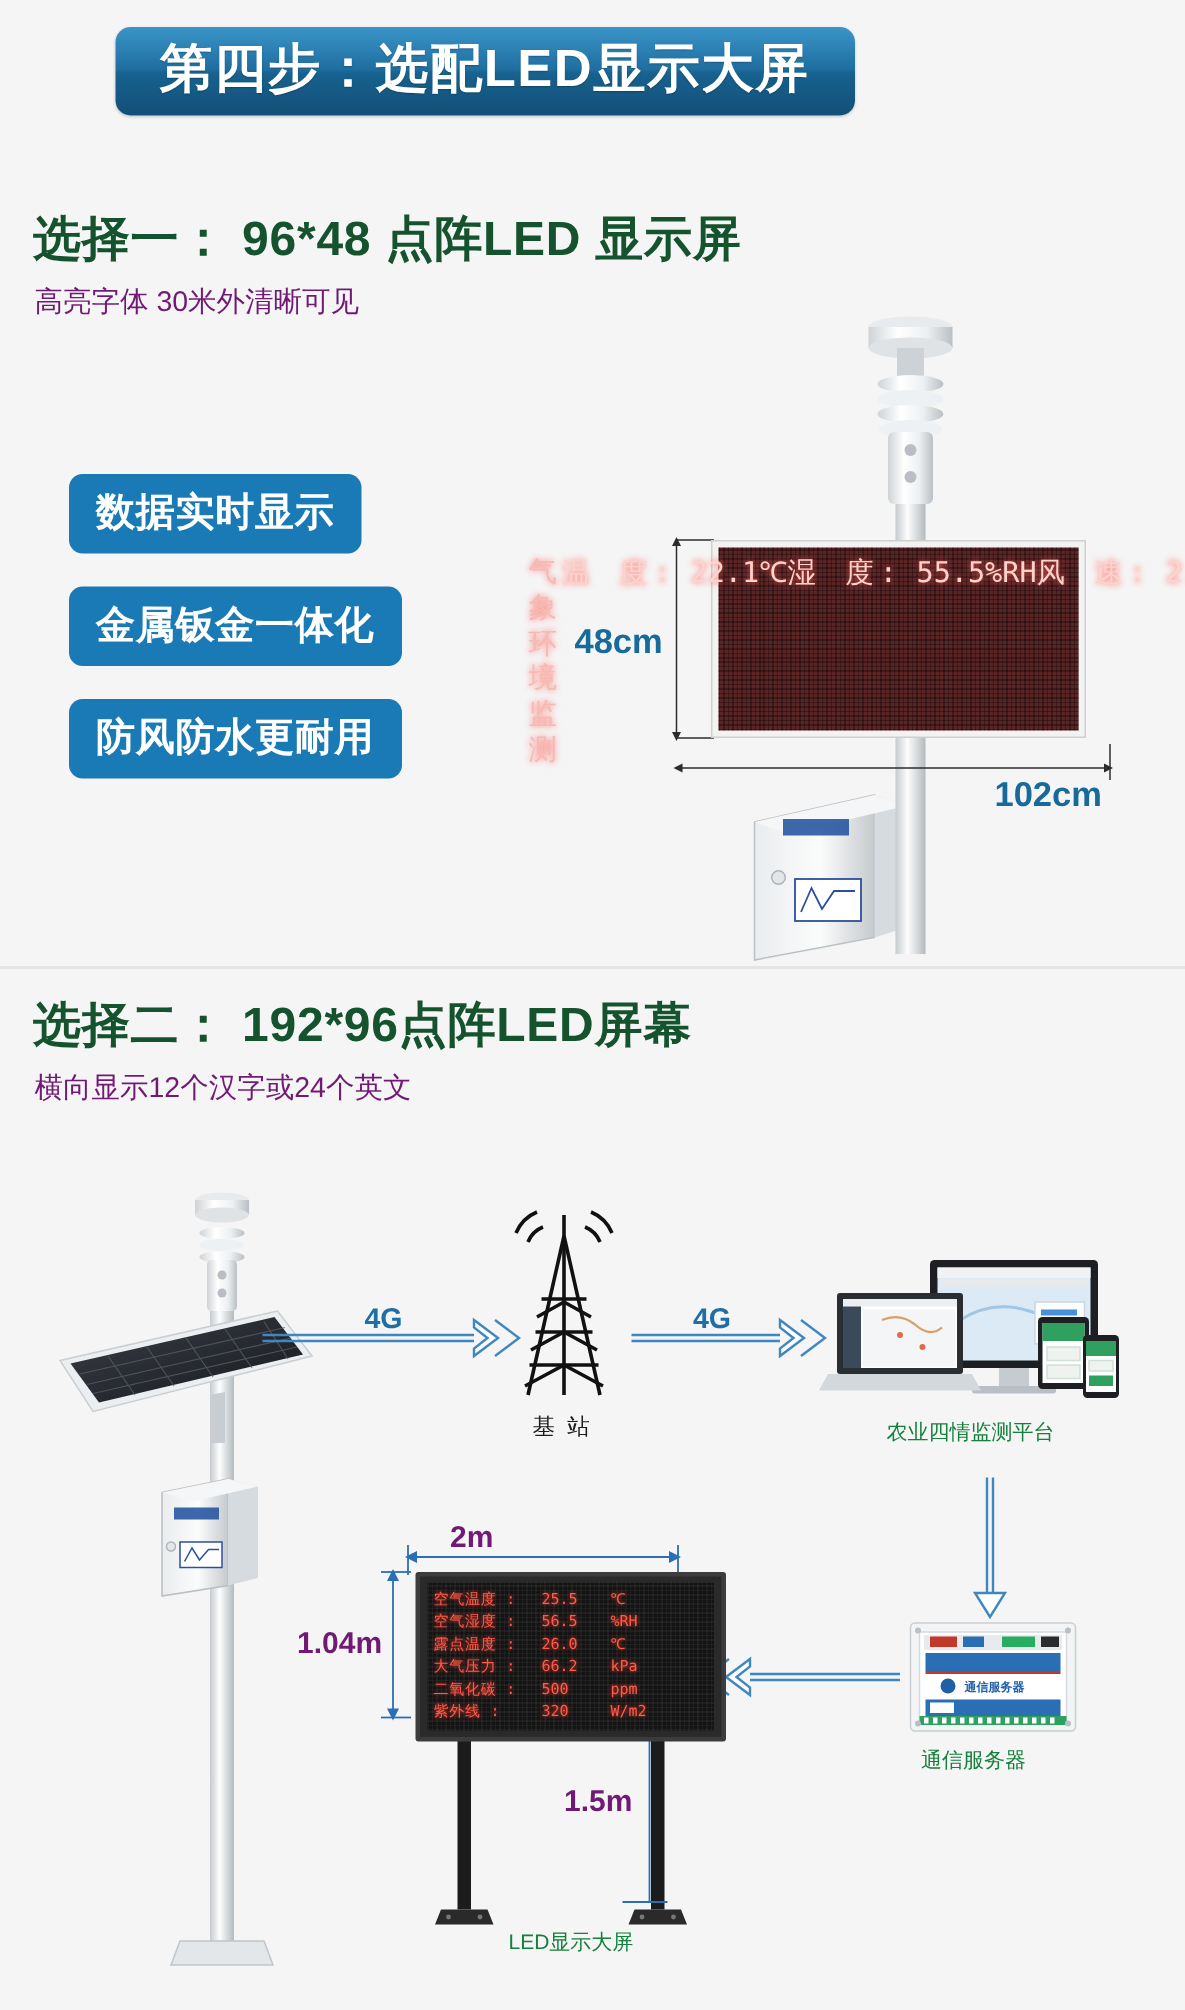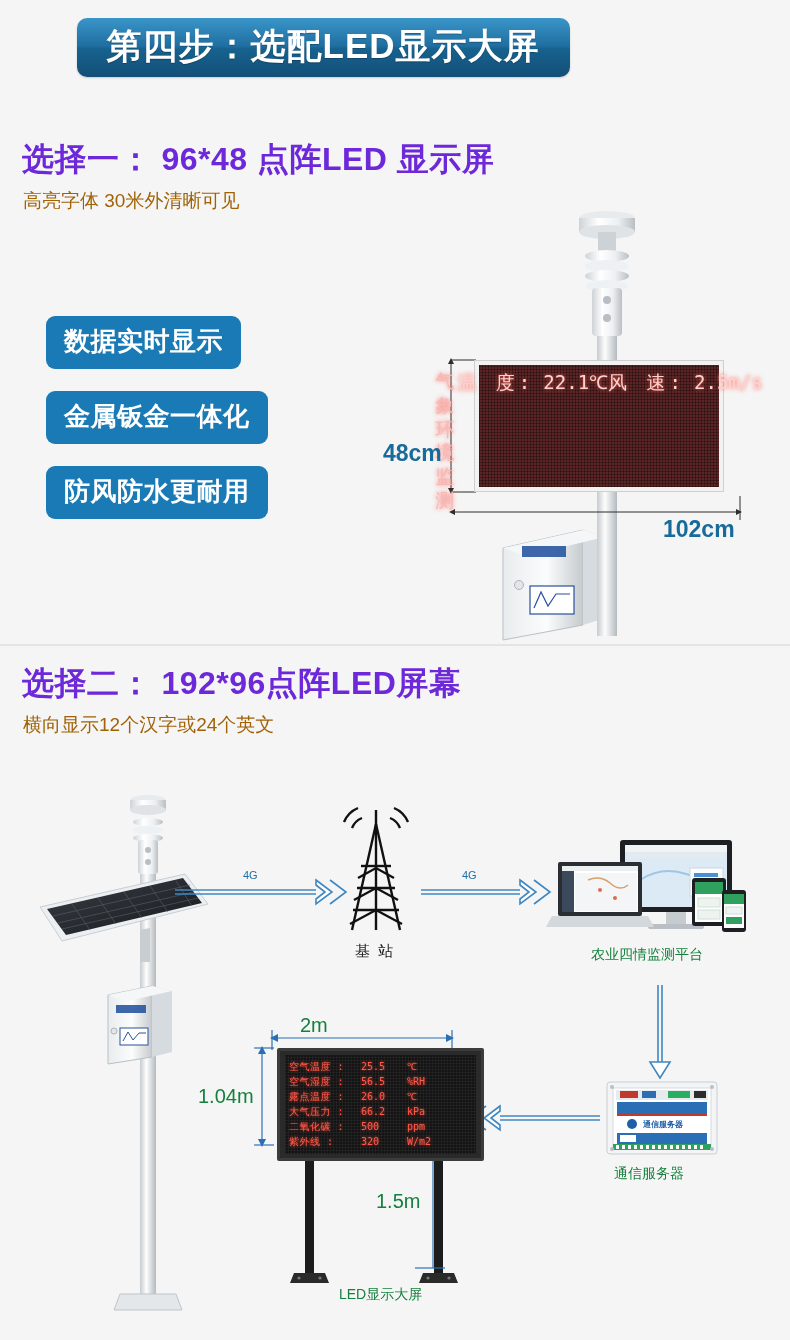--- a/index.html
+++ b/index.html
@@ -23,45 +23,45 @@
     font-weight: bold;
     letter-spacing: 1px;
     line-height: 1.05;
     box-shadow: 0 1px 2px rgba(0,0,0,.18);
     text-shadow: 0 1px 1px rgba(0,0,0,.25);
   }
 
   
   .sec-title {
     position: absolute;
-    font-size: 32px; font-weight: bold; color: #6d28d9;
+    font-size: 32px; font-weight: bold; color: #14532d;
     letter-spacing: .5px; white-space: nowrap;
   }
   .sec-sub {
     position: absolute;
-    font-size: 19px; color: #a16207; white-space: nowrap;
+    font-size: 19px; color: #701a75; white-space: nowrap;
   }
 
   
   .pill {
     position: absolute; left: 46px;
     padding: 8px 18px 10px;
     border-radius: 9px;
     background: #1a7ab5;
     color: #fff; font-size: 26px; font-weight: bold;
     letter-spacing: .5px; white-space: nowrap;
   }
 
   
   .lbl { position: absolute; white-space: nowrap; }
   .dim { color: #176a99; font-size: 23px; font-weight: bold; }
-  .dim-sm { color: #15803d; font-size: 20px; font-weight: normal; }
+  .dim-sm { color: #701a75; font-size: 20px; font-weight: bold; }
   .cap { color: #1c1c1c; font-size: 15px; letter-spacing: 2px; }
   .cap2 { color: #15803d; font-size: 14px; }
-  .net { color: #1d6fa5; font-size: 11px; font-weight: normal; }
+  .net { color: #1d6fa5; font-size: 19px; font-weight: bold; }
 
   
   .led1-frame {
     position: absolute; left: 474px; top: 360px; width: 250px; height: 132px;
     background: #f2f2f0; padding: 4px; border: 1px solid #cfcfcf;
   }
   .led1-screen {
     width: 100%; height: 100%;
     background:
       repeating-linear-gradient(0deg, rgba(0,0,0,.30) 0 1px, transparent 1px 3px),
@@ -201,27 +201,31 @@
   </svg>
 
   <div class="led1-frame">
     <div class="led1-screen">
       <div class="led1-title">气象环境监测</div>
       <div class="led1-row">
         <span class="led1-k">温 度:</span>
         <span class="led1-v">22.1℃</span>
       </div>
       <div class="led1-row">
+        <span class="led1-k">湿 度:</span>
+        <span class="led1-v">55.5%RH</span>
+      </div>
+      <div class="led1-row">
         <span class="led1-k">风 速:</span>
         <span class="led1-v">2.5m/s</span>
       </div>
     </div>
   </div>
 
-  <div class="lbl dim" style="left:383px; top:414px;margin-top:26px;">48cm</div>
+  <div class="lbl dim" style="left:383px; top:414px;">48cm</div>
   <div class="lbl dim" style="left:663px; top:516px;">102cm</div>
 
   <div class="divider" style="top:644px;"></div>
 
   <div class="sec-title" style="left:22px; top:662px;">选择二： 192*96点阵LED屏幕</div>
   <div class="sec-sub" style="left:23px; top:712px;">横向显示12个汉字或24个英文</div>
 
   <svg class="art" width="790" height="1340" viewBox="0 0 790 1340">
 
     <g>

